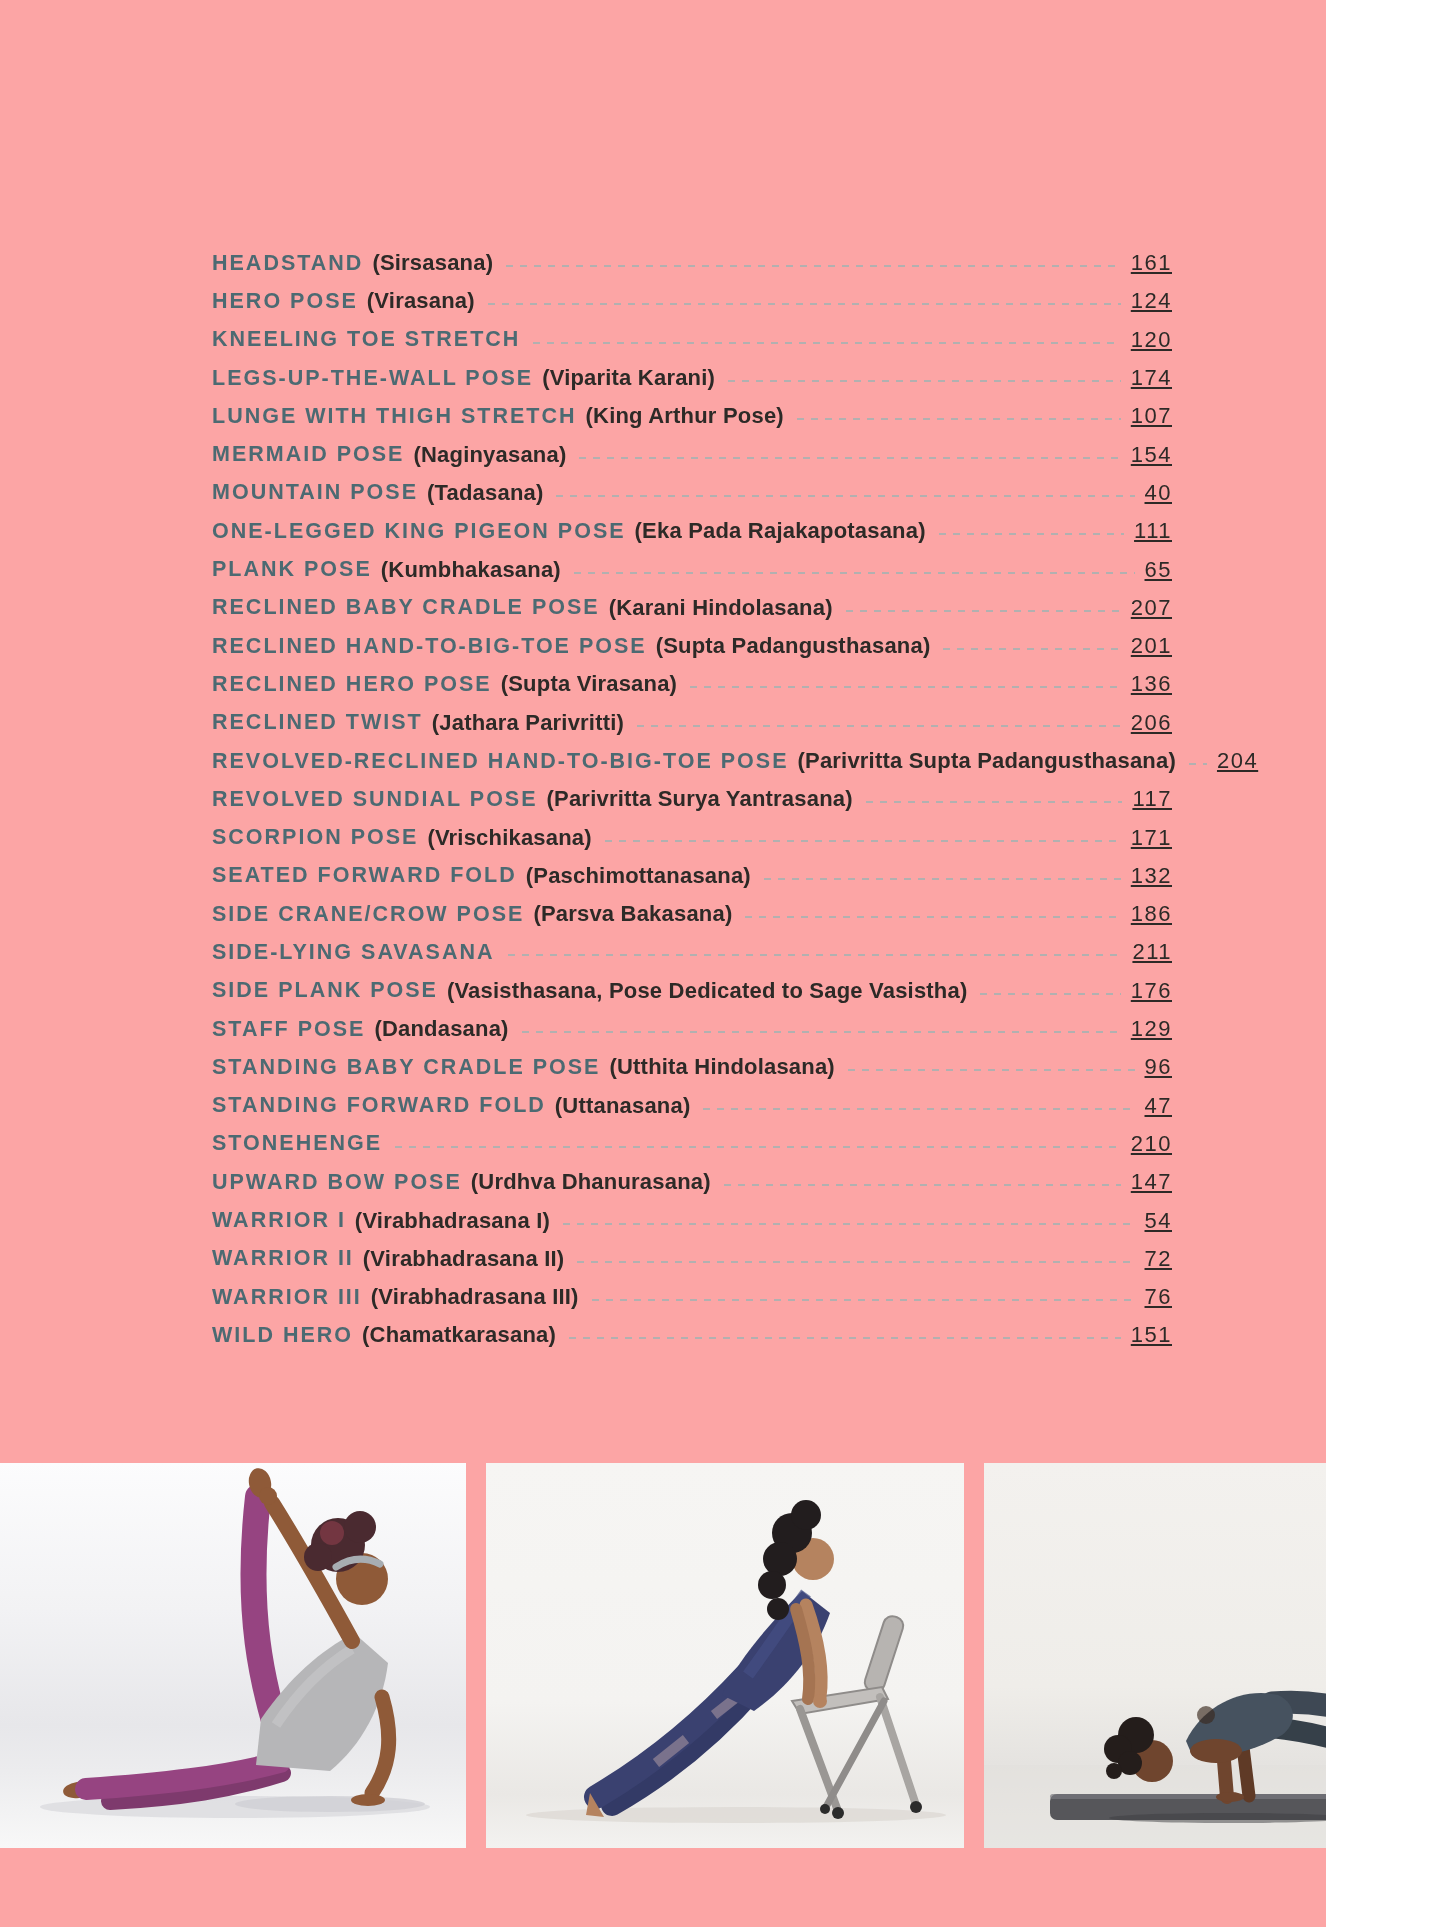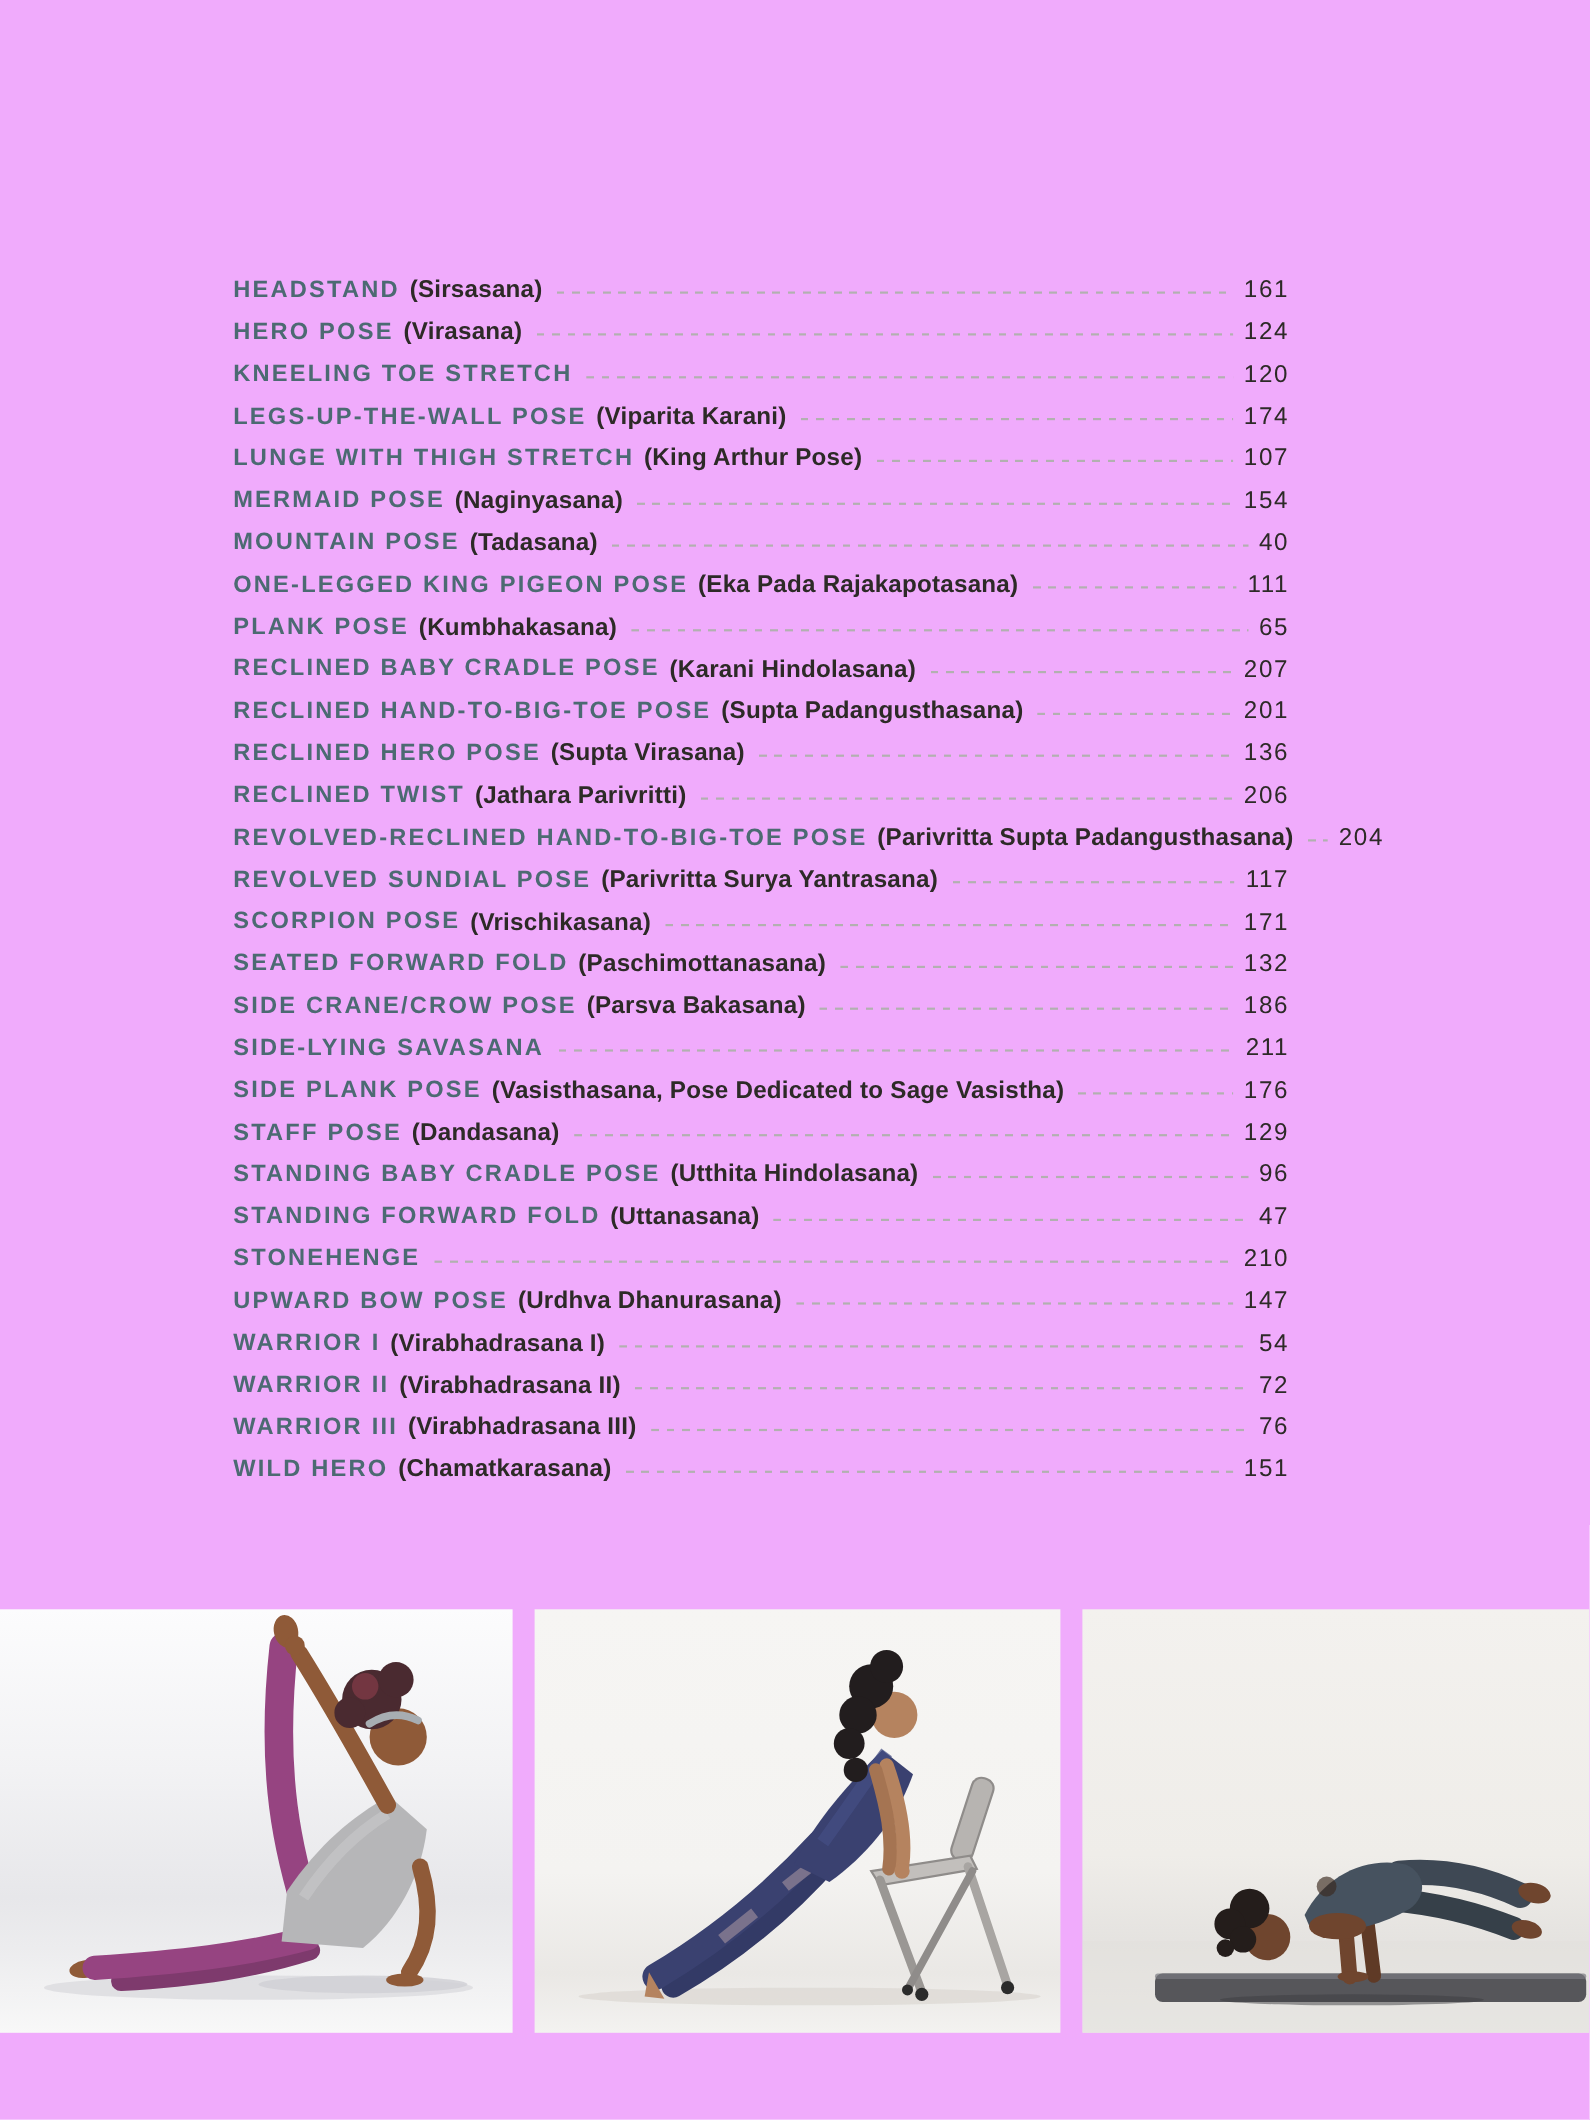--- a/index.html
+++ b/index.html
@@ -1,27 +1,27 @@
 <!DOCTYPE html>
 <html style="--accent: #4c6a72; --ink: #2d2a27; --leader: #b2b0b0;"><head>
 <meta charset="utf-8">
 <style>
   html,body{margin:0;padding:0;}
   body{background:#ffffff;font-family:"Liberation Sans",sans-serif;}
-  .page{position:relative;width:1445px;height:1927px;background:#f0abfc;overflow:hidden;}
+  .page{position:relative;width:1326px;height:1927px;background:#fca5a5;overflow:hidden;}
 
   
   .index-list{position:absolute;left:212px;top:244px;width:960px;}
   .index-row{display:flex;align-items:center;height:38.3px;white-space:nowrap;}
   .pose-name{font-weight:700;font-size:21.5px;letter-spacing:2px;color:var(--accent,#4c6a72);}
   .pose-sanskrit{font-size:22px;font-weight:700;color:var(--ink,#2d2a27);margin-left:9px;letter-spacing:0.2px;}
   .pose-sanskrit:empty{display:none;}
   .leader{flex:1;height:2px;min-width:18px;margin:0 10px 0 13px;transform:translateY(3px);
           background:repeating-linear-gradient(90deg,var(--leader,#b2b0b0) 0 7px,transparent 7px 14px);}
-  .page-number{font-size:22px;color:var(--ink,#2d2a27);letter-spacing:1.5px;text-align:right;}
+  .page-number{font-size:22px;color:var(--ink,#2d2a27);letter-spacing:1.5px;text-align:right;text-decoration:underline;}
 
   
   .photo{position:absolute;top:1463px;height:385px;overflow:hidden;}
   .photo svg{position:absolute;left:0;top:0;}
   .photo-1{left:0;width:466px;
     background:linear-gradient(180deg,#fcfcfd 0%,#f2f2f4 38%,#e7e7ea 68%,#ececee 80%,#f8f8f8 100%);}
   .photo-2{left:486px;width:478px;
     background:linear-gradient(180deg,#f6f5f3 0%,#f4f3f1 62%,#eae8e5 86%,#f3f2f0 100%);}
   .photo-3{left:984px;width:461px;
     background:linear-gradient(180deg,#f3f1ee 0%,#efede9 58%,#e5e3e0 78%,#edebe8 100%);}

